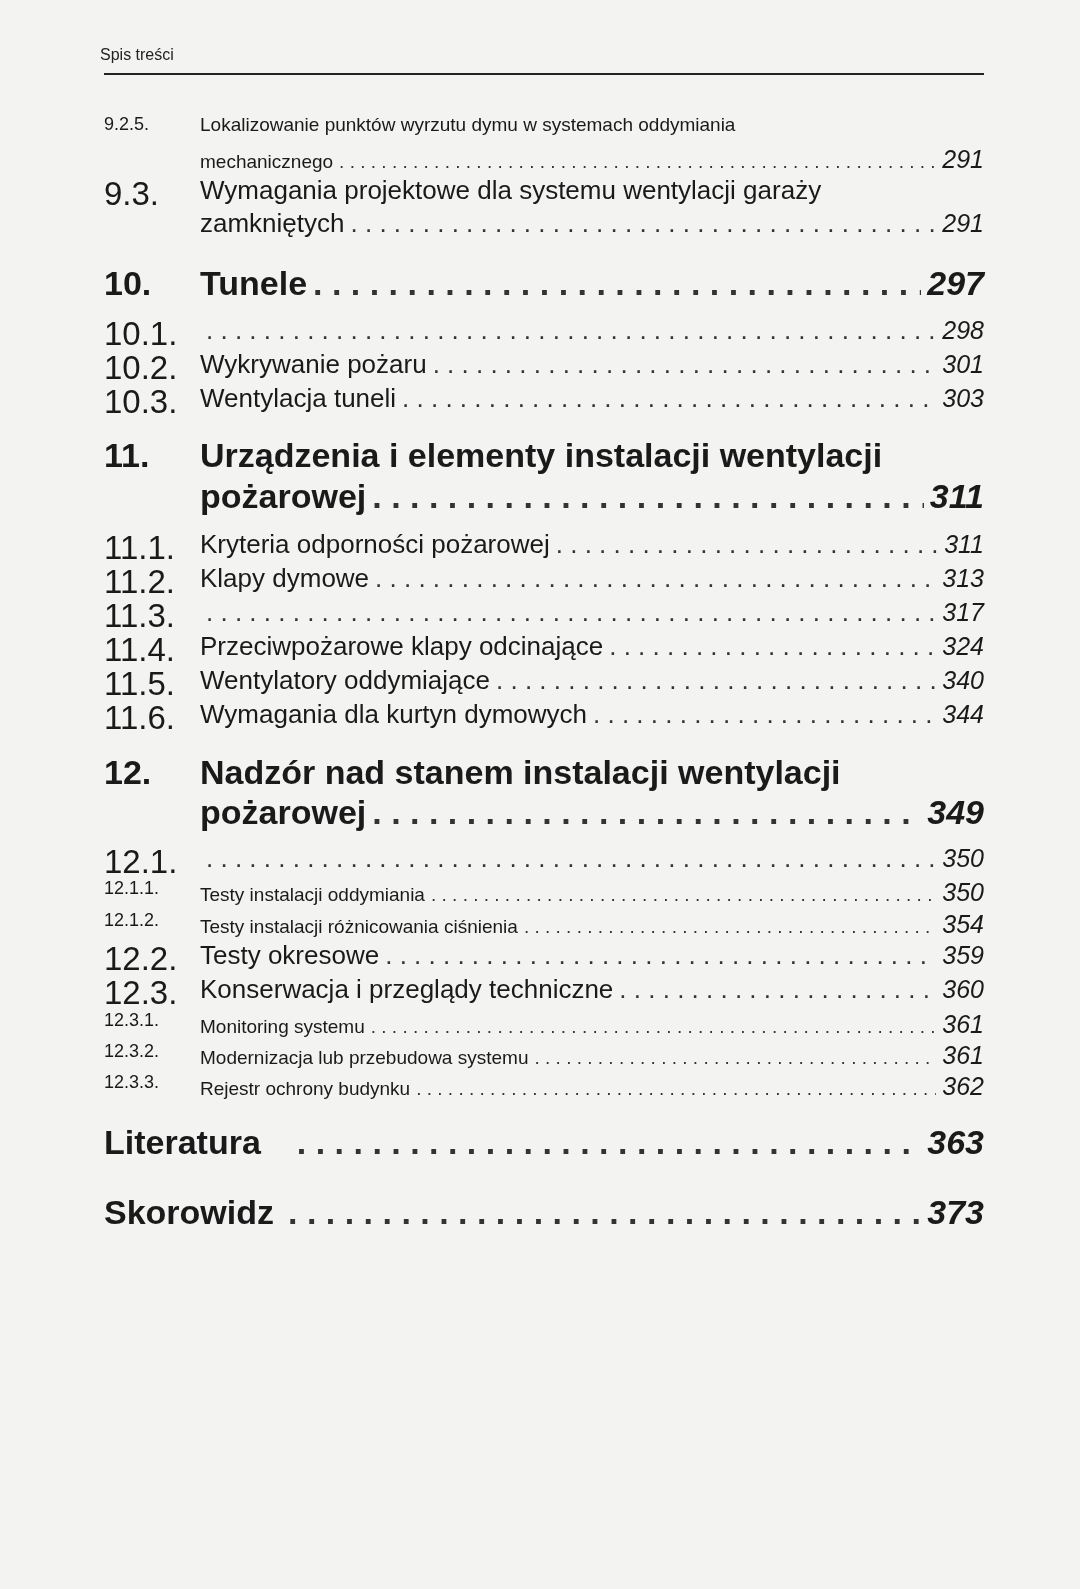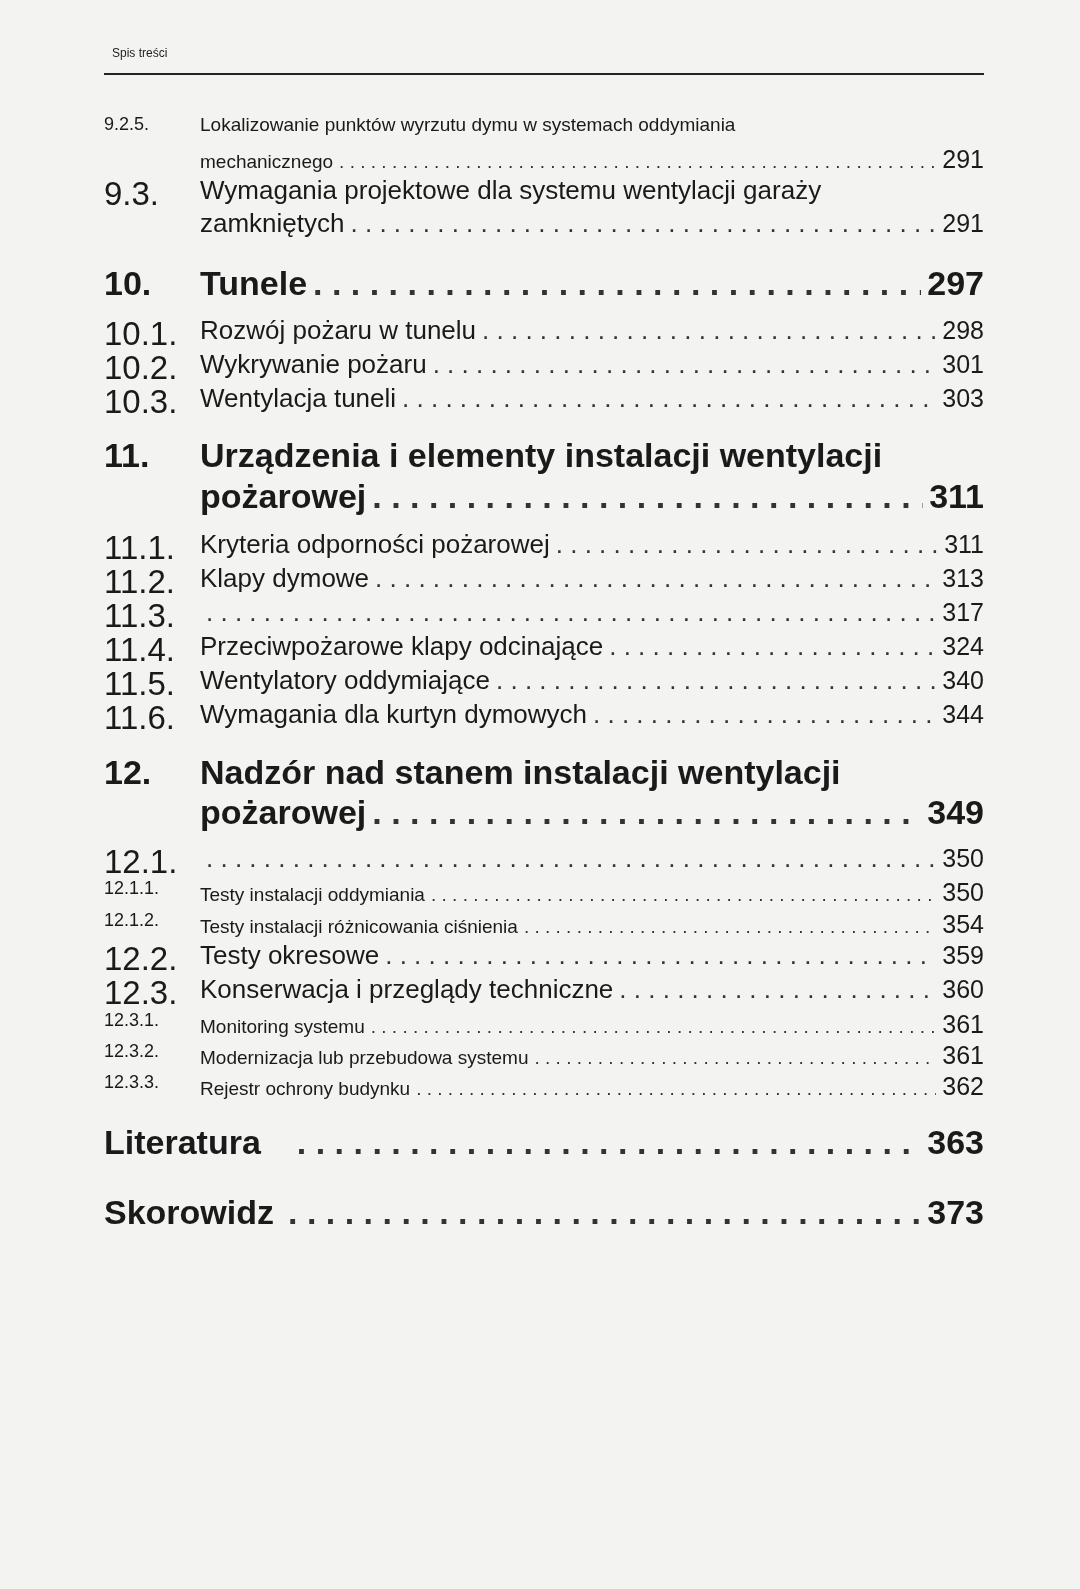--- a/index.html
+++ b/index.html
@@ -6,40 +6,40 @@
   body {
     width: 1080px; height: 1589px;
     background: #f3f3f2;
     font-family: "Liberation Sans", sans-serif;
     color: #1a1a1a;
     position: relative;
     overflow: hidden;
   }
   .page { position: absolute; left: 0; top: 0; width: 1080px; height: 1589px; }
   .running-head {
-    position: absolute; left: 112px; top: 46px;
-    font-size: 12px; color: #222;
+    position: absolute; left: 100px; top: 46px;
+    font-size: 16px; color: #222;
   }
   .head-rule {
     position: absolute; left: 104px; top: 73px; width: 880px; height: 0;
     border-top: 2px solid #222;
   }
   .toc { position: absolute; left: 104px; top: 0; width: 880px; }
   .row { position: absolute; left: 0; width: 880px; display: flex; align-items: baseline; }
   .num { position: absolute; left: 0; }
   .title-wrap { position: absolute; left: 96px; right: 0; display: flex; align-items: baseline; }
   .leader {
     flex: 1; overflow: hidden; white-space: nowrap; margin: 0 6px;
     letter-spacing: 2px; color: #333;
   }
   .leader::before {
     content: ". . . . . . . . . . . . . . . . . . . . . . . . . . . . . . . . . . . . . . . . . . . . . . . . . . . . . . . . . . . . . . . . . . . . . . . . . . . . . . . . . . . . . . . . . . . . . . . . . . . . . . . . . . . . . . . .";
     letter-spacing: 0;
   }
-  .page-no { white-space: nowrap; }
+  .page-no { white-space: nowrap; font-style: italic; }
   .t { white-space: nowrap; }
   
   .lvl-sub3 { font-size: 19px; }
   .lvl-sub3 .num { font-size: 18px; }
   .lvl-sub { font-size: 26px; }
   .lvl-sub .num { font-size: 33px; }
   .lvl-sub .page-no { font-size: 25px; }
   .lvl-sub3 .page-no { font-size: 25px; }
   .lvl-chap { font-size: 34px; font-weight: bold; }
   .lvl-chap .leader::before { font-weight: bold; }
@@ -88,21 +88,20 @@
       <div class="title-wrap">
         <span class="t">Tunele</span>
         <span class="leader"></span>
         <span class="page-no">297</span>
       </div>
     </div>
 
     <div class="row lvl-sub" style="top:315px;">
       <span class="num">10.1.</span>
       <div class="title-wrap">
-        <span class="t">Rozwój pożaru w tunelu</span>
         <span class="leader"></span>
         <span class="page-no">298</span>
       </div>
     </div>
     <div class="row lvl-sub" style="top:349px;">
       <span class="num">10.2.</span>
       <div class="title-wrap">
         <span class="t">Wykrywanie pożaru</span>
         <span class="leader"></span>
         <span class="page-no">301</span>

